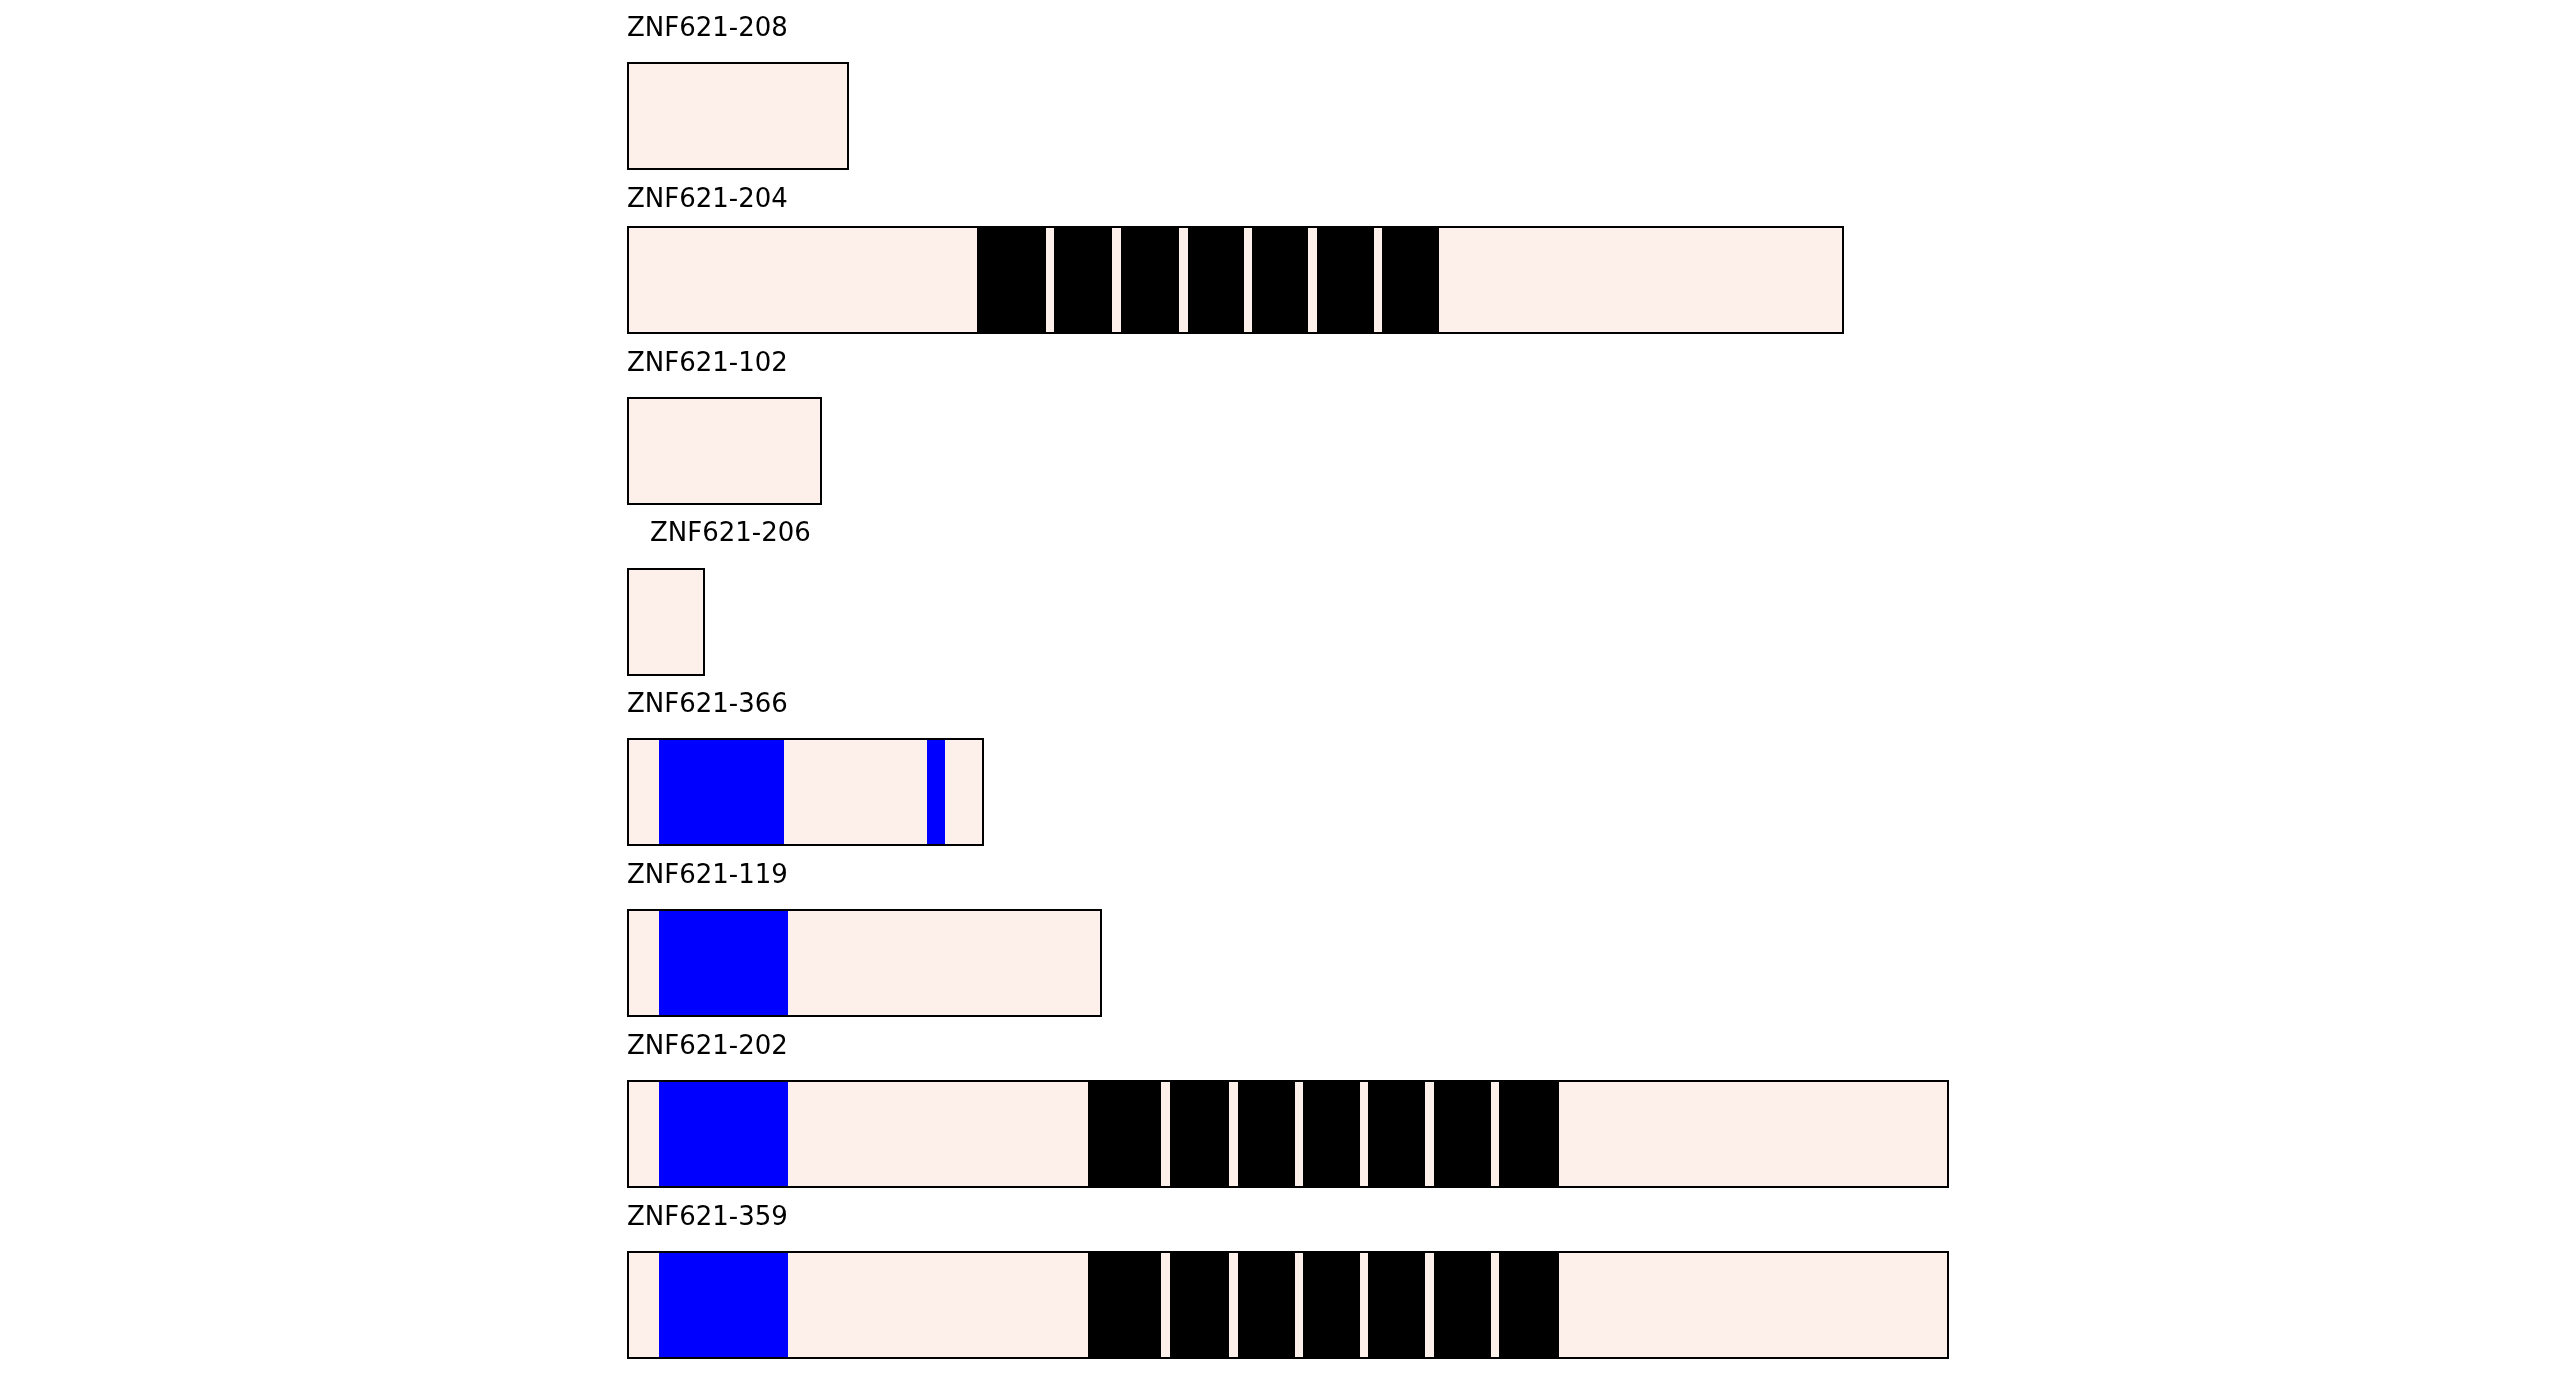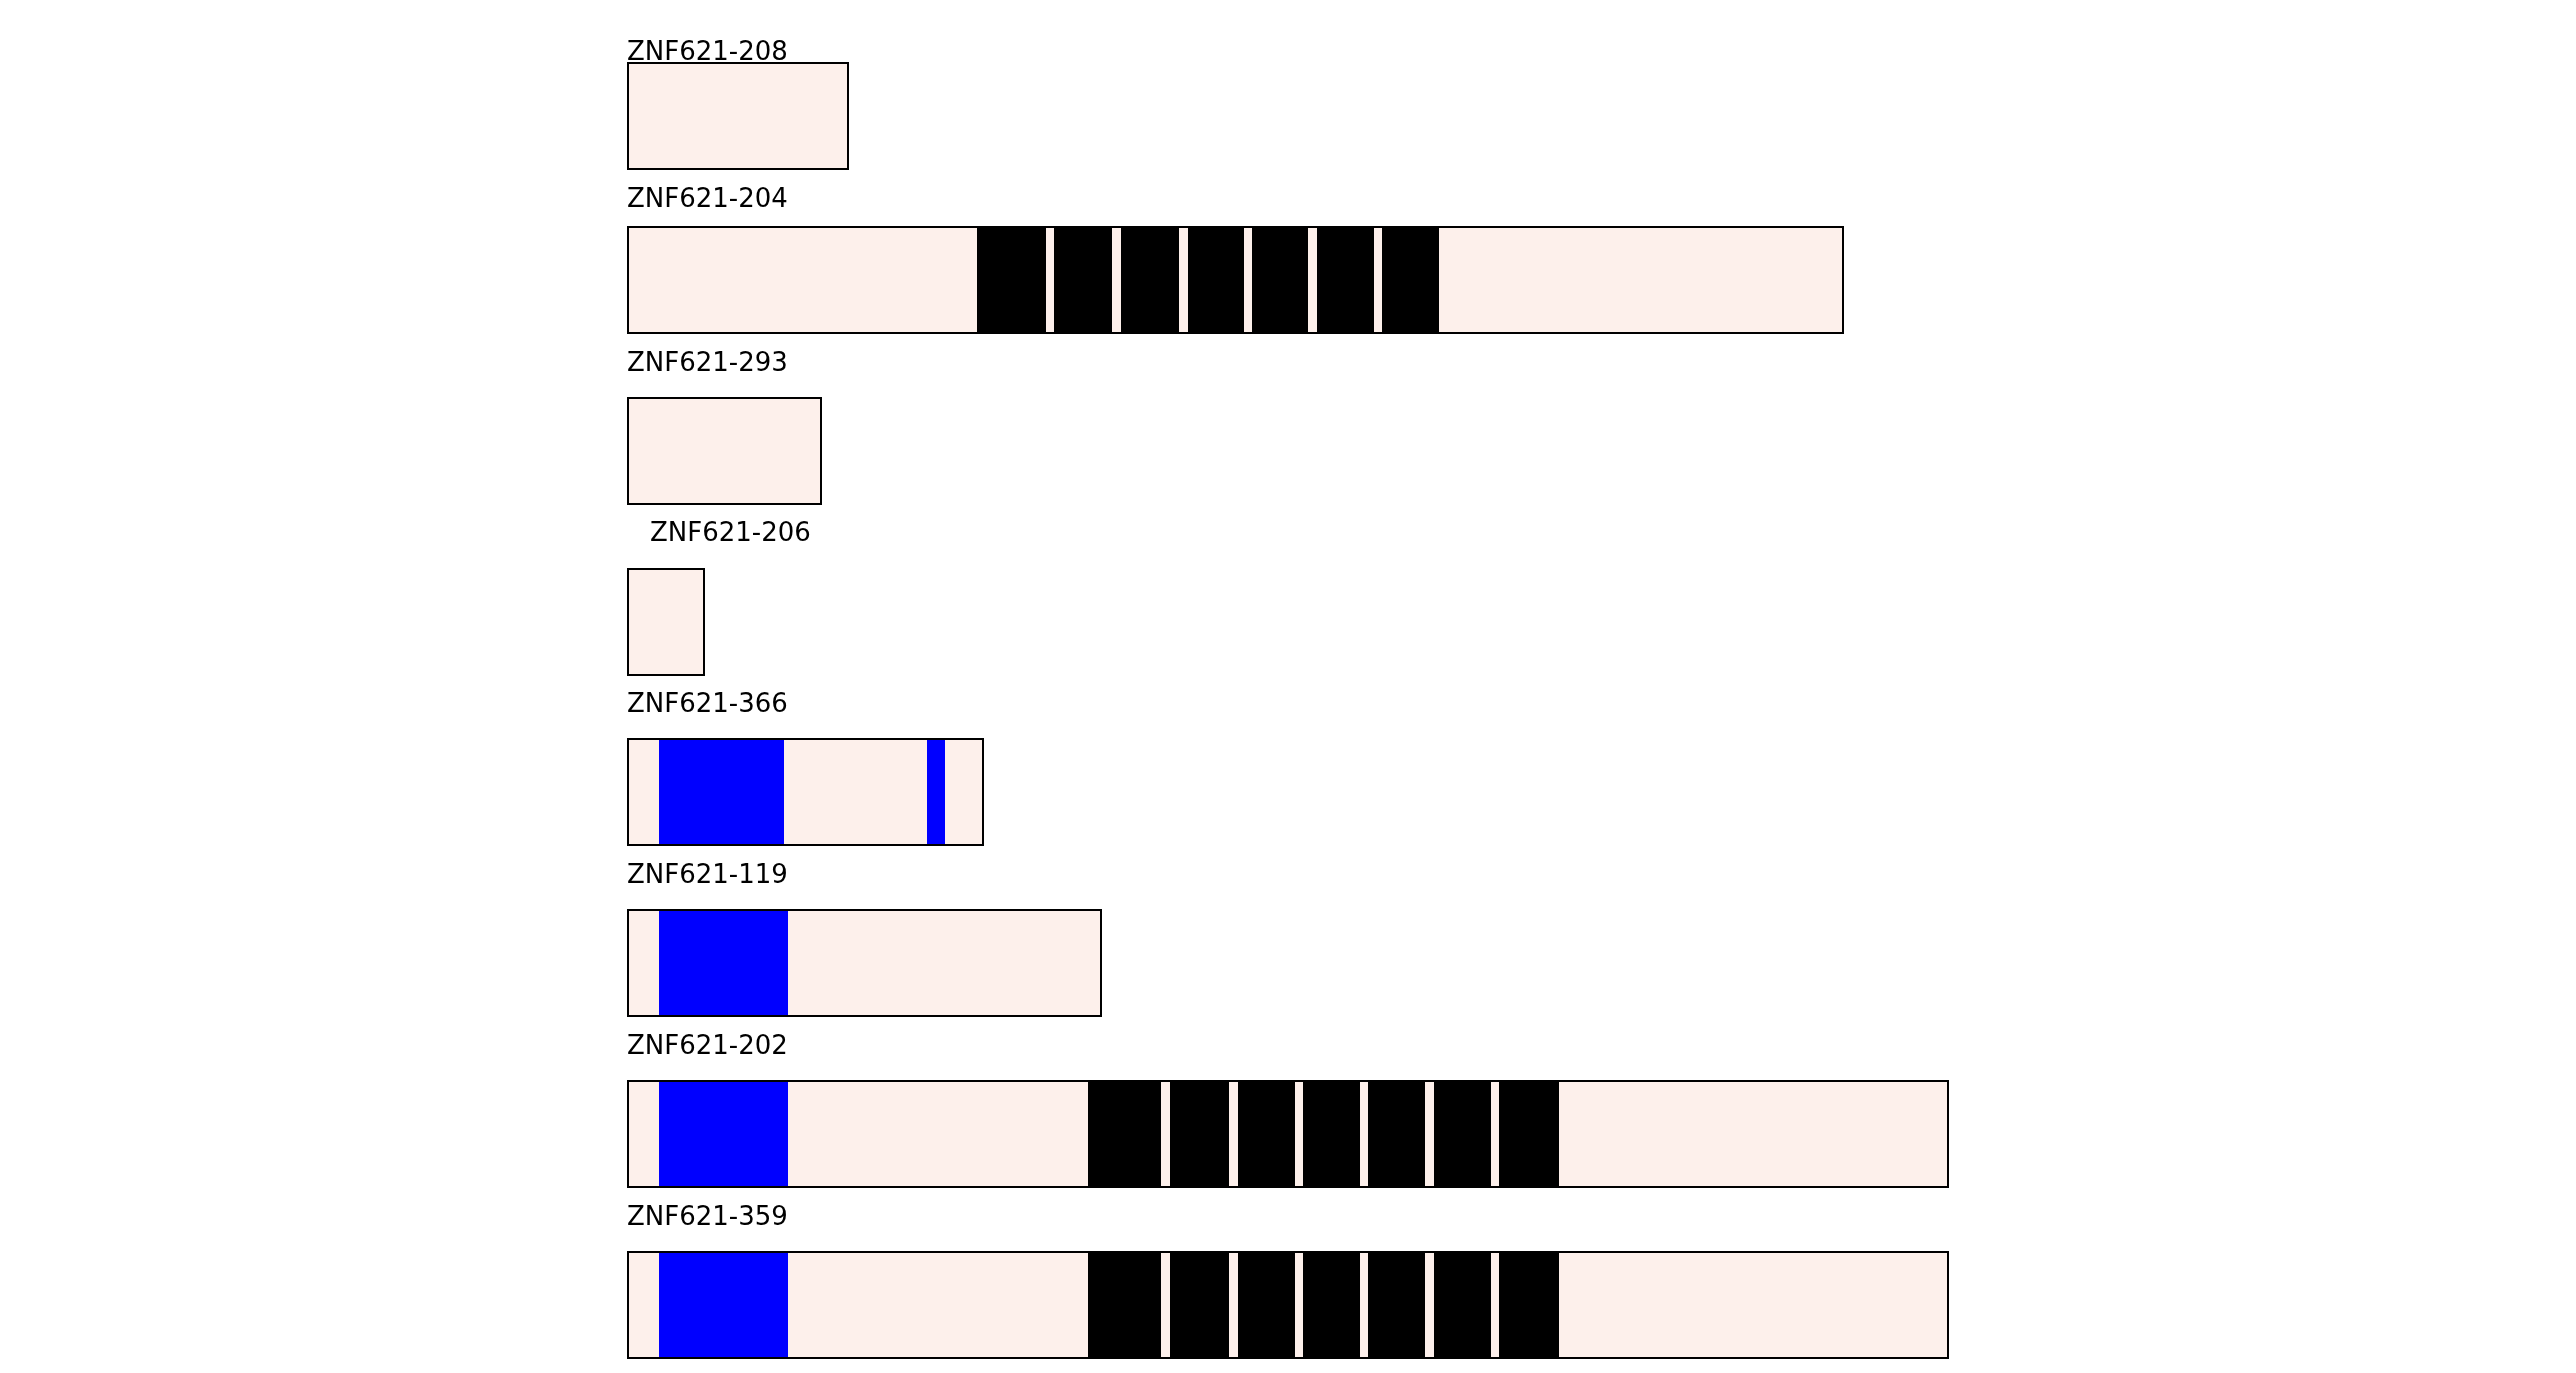--- a/index.html
+++ b/index.html
@@ -55,37 +55,37 @@
     height: 100%;
   }
   .segment.cds   { background: #0000ff; }
   .segment.exon  { background: #000000; }
 </style>
 </head>
 <body>
 
 <div id="diagram">
     <div class="track">
-      <div class="track-label" style="left: 627px; top: 13.7px; margin-top: 24px;">ZNF621-208</div>
+      <div class="track-label" style="left: 627px; top: 13.7px;">ZNF621-208</div>
       <div class="track-body" style="left: 627px; top: 62px; width: 222px; height: 108px; border-color: rgb(0, 0, 0); background: rgb(253, 240, 235);"></div>
     </div>
     <div class="track">
       <div class="track-label" style="left: 627px; top: 178px; margin-top: 7px;">ZNF621-204</div>
       <div class="track-body" style="left: 627px; top: 226px; width: 1217px; height: 108px; border-color: rgb(0, 0, 0); background: rgb(253, 240, 235);">
         <div class="segment exon" style="left: 348px; width: 69px; background: rgb(0, 0, 0);"></div>
         <div class="segment exon" style="left: 425px; width: 58px; background: rgb(0, 0, 0);"></div>
         <div class="segment exon" style="left: 492px; width: 58px; background: rgb(0, 0, 0);"></div>
         <div class="segment exon" style="left: 559px; width: 56px; background: rgb(0, 0, 0);"></div>
         <div class="segment exon" style="left: 623px; width: 56px; background: rgb(0, 0, 0);"></div>
         <div class="segment exon" style="left: 688px; width: 57px; background: rgb(0, 0, 0);"></div>
         <div class="segment exon" style="left: 753px; width: 57px; background: rgb(0, 0, 0);"></div>
       </div>
     </div>
     <div class="track">
-      <div class="track-label" style="left: 627px; top: 349px;">ZNF621-293</div>
+      <div class="track-label" style="left: 627px; top: 349px;">ZNF621-102</div>
       <div class="track-body" style="left: 627px; top: 397px; width: 195px; height: 108px; border-color: rgb(0, 0, 0); background: rgb(253, 240, 235);"></div>
     </div>
     <div class="track">
       <div class="track-label" style="left: 627px; top: 519px; margin-left: 23px;">ZNF621-206</div>
       <div class="track-body" style="left: 627px; top: 568px; width: 78px; height: 108px; border-color: rgb(0, 0, 0); background: rgb(253, 240, 235);"></div>
     </div>
     <div class="track">
       <div class="track-label" style="left: 627px; top: 690px;">ZNF621-366</div>
       <div class="track-body" style="left: 627px; top: 738px; width: 357px; height: 108px; border-color: rgb(0, 0, 0); background: rgb(253, 240, 235);">
         <div class="segment cds" style="left: 30px; width: 125px; background: rgb(0, 0, 255);"></div>

